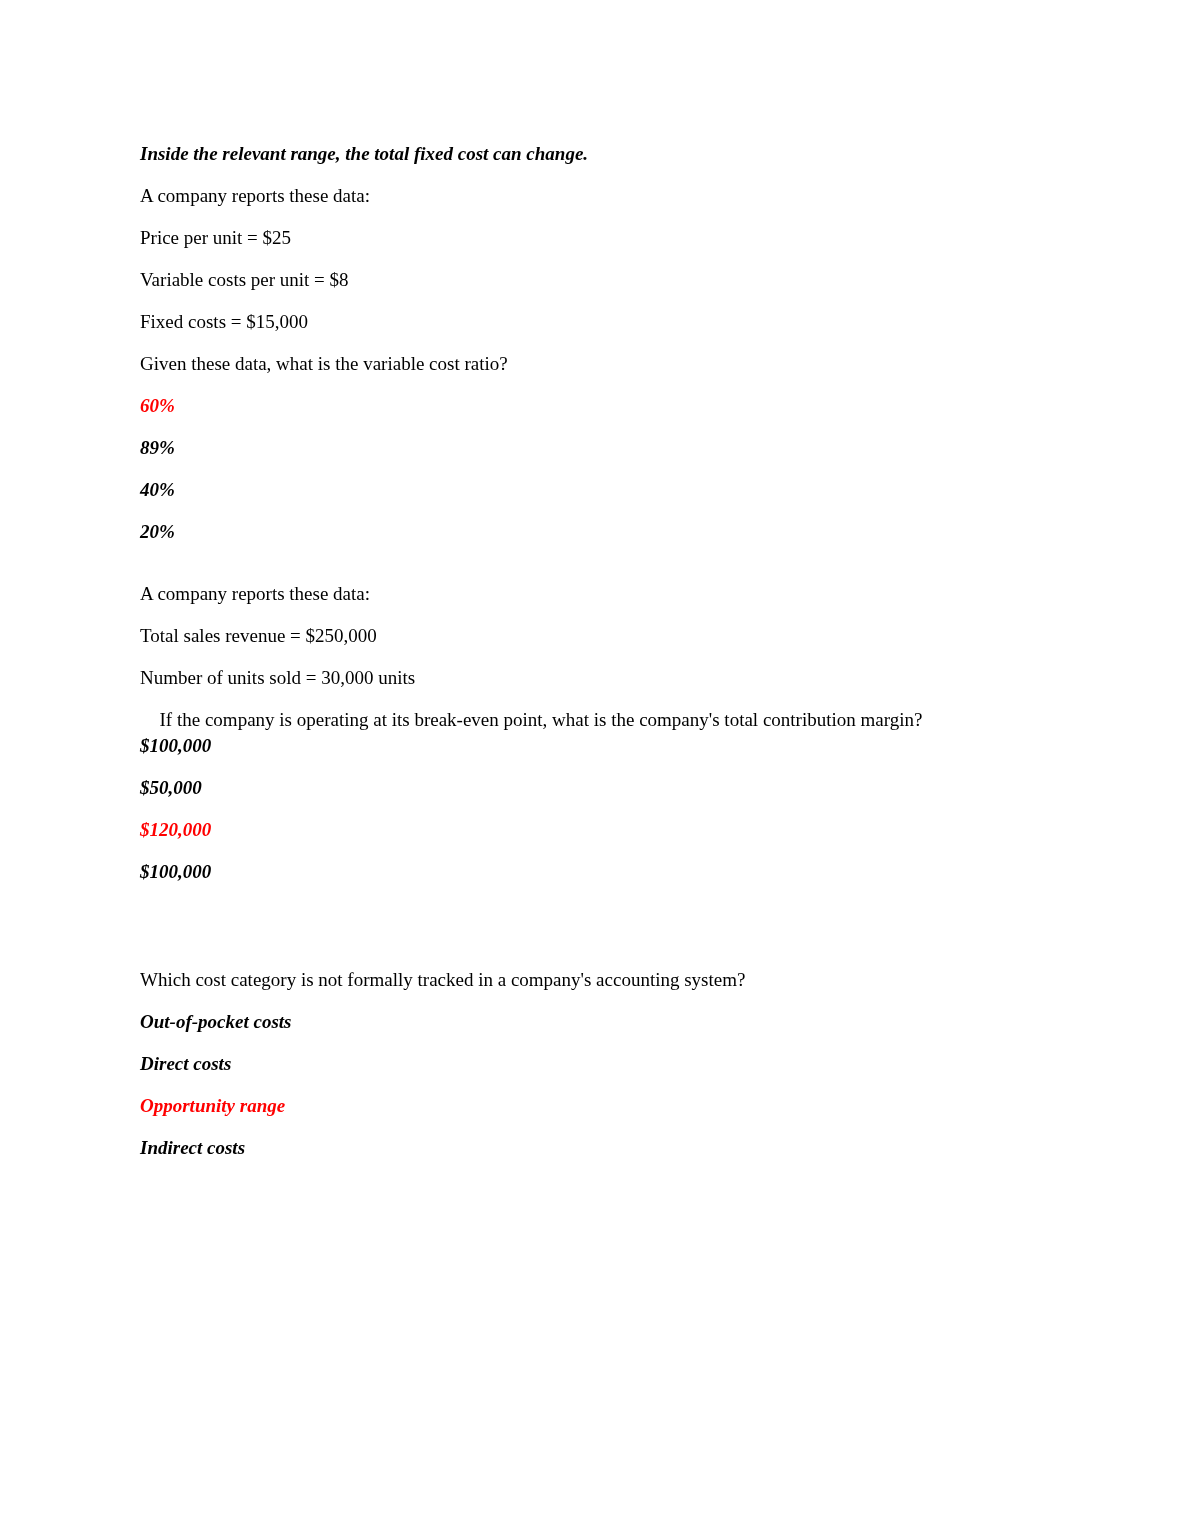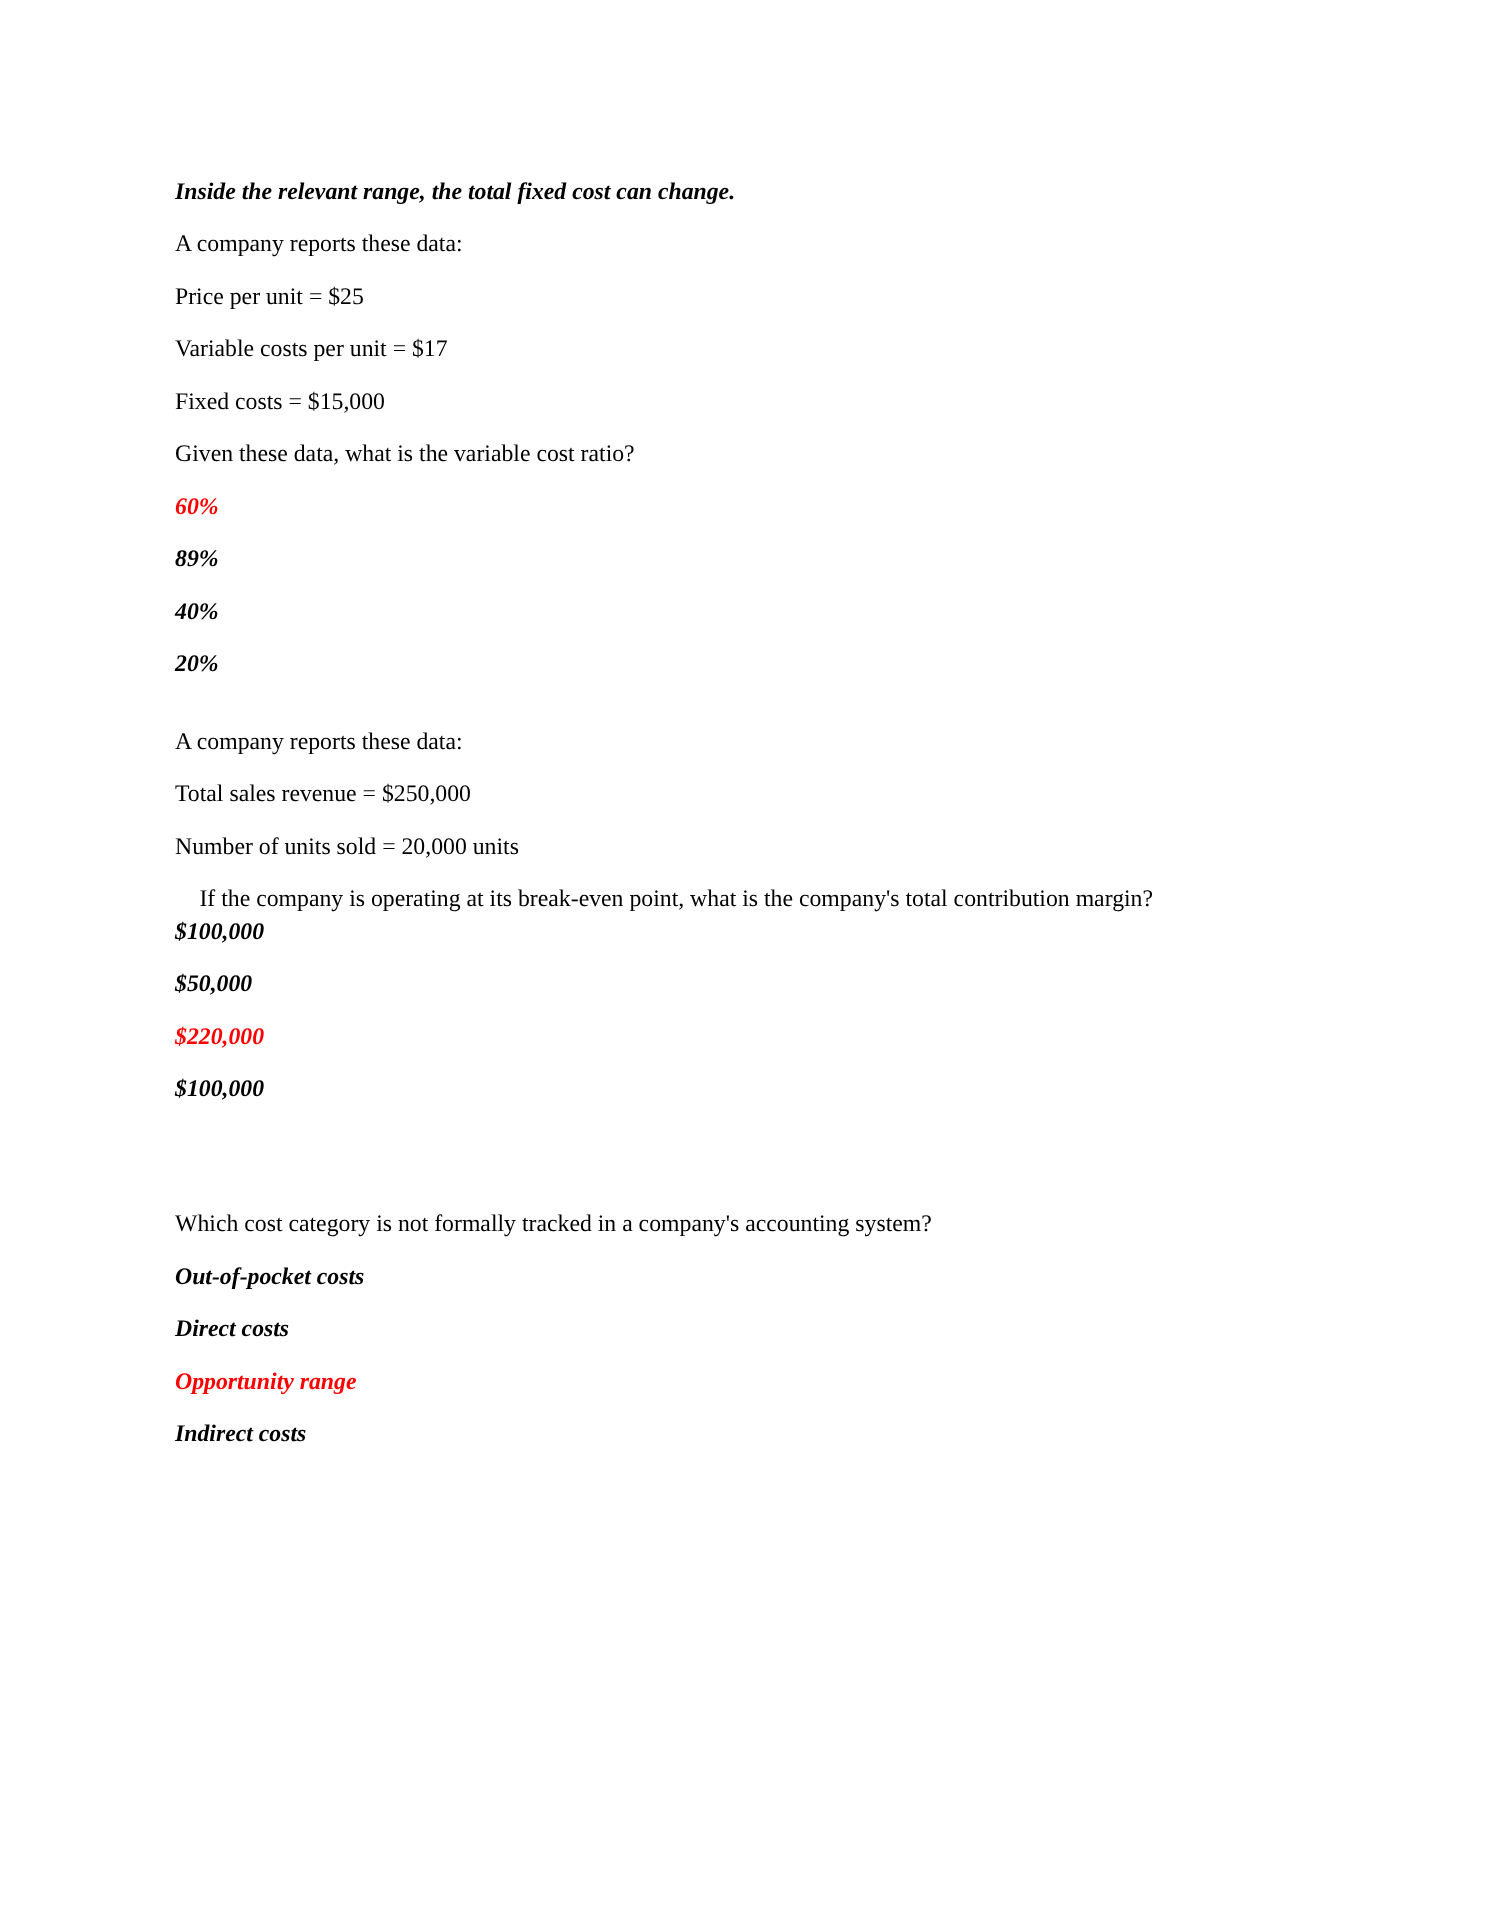--- a/index.html
+++ b/index.html
@@ -56,37 +56,37 @@
 </head>
 <body>
 
 <div class="doc">
 
   <p class="line bold-italic">Inside the relevant range, the total fixed cost can change.</p>
 
   <section>
     <p class="line">A company reports these data:</p>
     <p class="line">Price per unit = $25</p>
-    <p class="line">Variable costs per unit = $17</p>
+    <p class="line">Variable costs per unit = $8</p>
     <p class="line">Fixed costs = $15,000</p>
     <p class="line">Given these data, what is the variable cost ratio?</p>
     <p class="line option correct">60%</p>
     <p class="line option">89%</p>
     <p class="line option">40%</p>
     <p class="line option">20%</p>
   </section>
 
   <section class="block-gap-1">
     <p class="line">A company reports these data:</p>
     <p class="line">Total sales revenue = $250,000</p>
-    <p class="line">Number of units sold = 20,000 units</p>
+    <p class="line">Number of units sold = 30,000 units</p>
     <p class="line prompt-tight">If the company is operating at its break-even point, what is the company's total contribution margin?</p>
     <p class="line option">$100,000</p>
     <p class="line option">$50,000</p>
-    <p class="line option correct">$220,000</p>
+    <p class="line option correct">$120,000</p>
     <p class="line option">$100,000</p>
   </section>
 
   <section class="block-gap-2">
     <p class="line">Which cost category is not formally tracked in a company's accounting system?</p>
     <p class="line option">Out-of-pocket costs</p>
     <p class="line option">Direct costs</p>
     <p class="line option correct">Opportunity range</p>
     <p class="line option">Indirect costs</p>
   </section>

